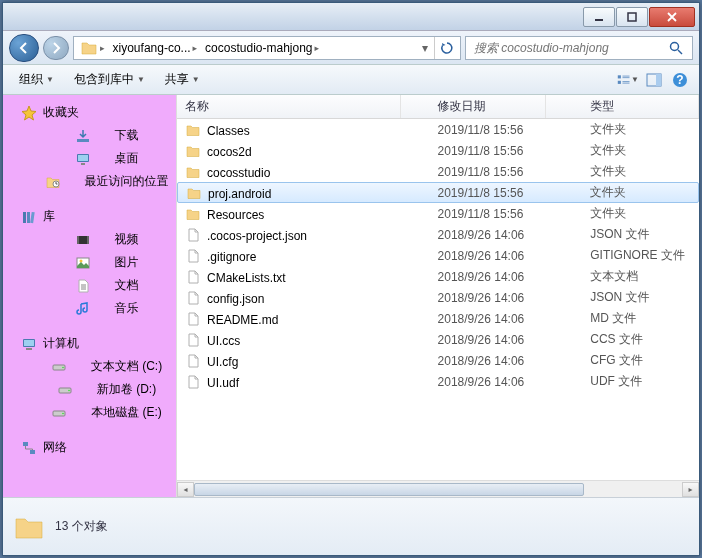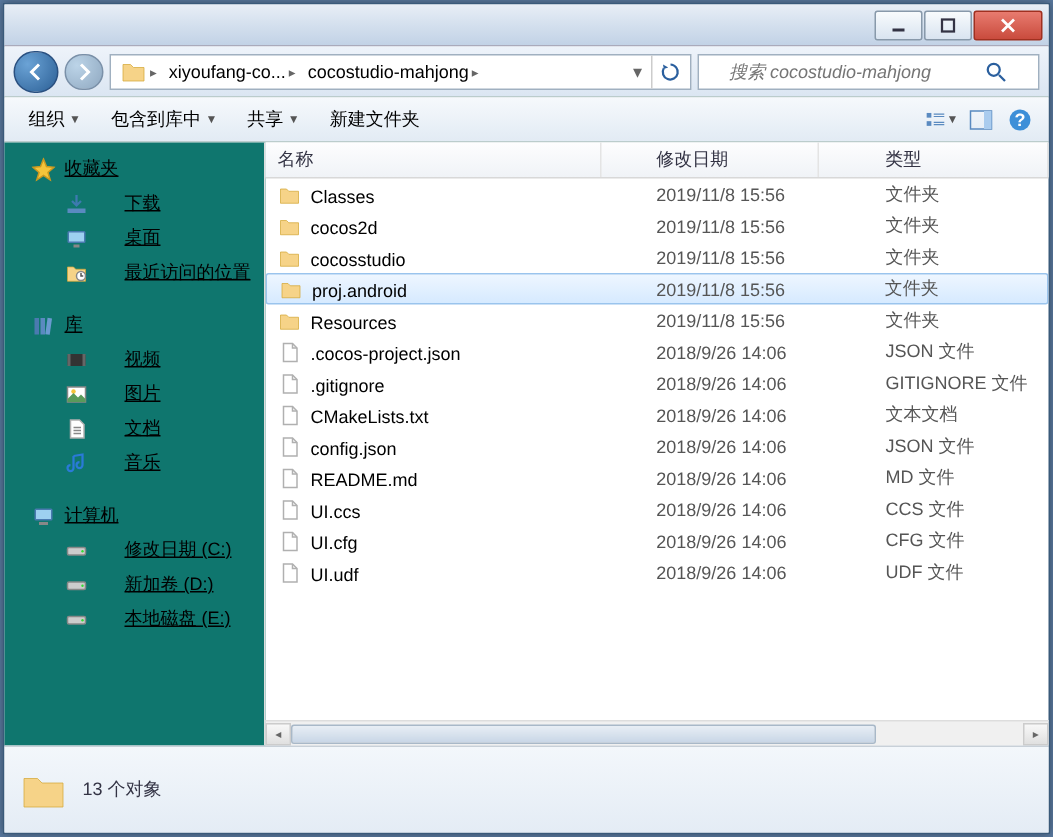--- a/index.html
+++ b/index.html
@@ -12,33 +12,33 @@
 .winbtn svg { width: 12px; height: 12px; }
 .addrbar { height: 34px; background: linear-gradient(to bottom, #eef3fa, #dbe6f2); display: flex; align-items: center; padding: 3px 6px; gap: 4px; border-bottom: 1px solid #bcc; }
 .navbtn { width: 30px; height: 28px; border-radius: 14px; background: radial-gradient(circle at 30% 30%, #6ba3d6, #2b5f95); border: 1px solid #2a5080; display: flex; align-items: center; justify-content: center; }
 .navbtn.fwd { width: 26px; height: 24px; border-radius: 12px; background: radial-gradient(circle at 30% 30%, #bcd4e8, #8fa8c0); border-color: #7a90a8; }
 .navbtn svg { width: 14px; height: 14px; fill: #fff; }
 .breadcrumb { flex: 1; height: 24px; background: #fff; border: 1px solid #a0b0c0; display: flex; align-items: center; padding: 0 2px; }
 .bcseg { padding: 0 4px; height: 22px; display: flex; align-items: center; gap: 2px; cursor: default; }
 .bcseg .arr { color: #666; font-size: 9px; }
 .bcicon { width: 18px; height: 18px; }
 .refresh-btn { width: 24px; height: 22px; display: flex; align-items: center; justify-content: center; border-left: 1px solid #ccc; }
-.searchbox { width: 228px; height: 24px; background: #fff; border: 1px solid #a0b0c0; display: flex; align-items: center; padding: 0 20px; }
+.searchbox { width: 228px; height: 24px; background: #fff; border: 1px solid #a0b0c0; display: flex; align-items: center; padding: 0 8px; }
 .searchbox input { border: none; outline: none; flex: 1; color: #888; font-style: italic; font-size: 12px; }
 .searchbox .sicon { width: 16px; height: 16px; }
 .toolbar { height: 30px; background: linear-gradient(to bottom, #f6f9fc, #e2ebf4); display: flex; align-items: center; padding: 0 8px; gap: 4px; border-bottom: 1px solid #bcc; }
 .tbtn { padding: 3px 8px; display: flex; align-items: center; gap: 3px; cursor: default; }
 .tbtn .dd { font-size: 8px; color: #555; }
 .toolbar .spacer { flex: 1; }
 .ticon { width: 22px; height: 22px; display: flex; align-items: center; justify-content: center; }
 .body { flex: 1; display: flex; min-height: 0; }
-.nav { width: 174px; background: #0f766e; border-right: 1px solid #ddd; overflow-y: auto; padding: 6px 0; text-decoration: underline; }
+.nav { width: 174px; background: #f0abfc; border-right: 1px solid #ddd; overflow-y: auto; padding: 6px 0; }
 .navgroup { margin-bottom: 12px; }
 .navhead { padding: 3px 6px 3px 18px; display: flex; align-items: center; gap: 6px; font-size: 12px; }
-.navitem { padding: 3px 6px 3px 40px; display: flex; align-items: center; gap: 24px; cursor: default; }
+.navitem { padding: 3px 6px 3px 40px; display: flex; align-items: center; gap: 24px; cursor: default; justify-content: center; }
 .nicon { width: 16px; height: 16px; flex-shrink: 0; }
 .content { flex: 1; display: flex; flex-direction: column; min-width: 0; }
 .colhead { height: 24px; background: linear-gradient(to bottom, #fdfdfe, #f0f3f7); border-bottom: 1px solid #d8d8d8; display: flex; align-items: center; }
 .colhead .col { padding: 0 8px; border-right: 1px solid #e4e4e4; height: 100%; display: flex; align-items: center; color: #334; }
 .filelist { flex: 1; overflow: auto; }
 .filerow { height: 21px; display: flex; align-items: center; cursor: default; }
 .filerow.sel { background: linear-gradient(to bottom, #eef6ff, #d6eaff); border: 1px solid #9ac4ed; border-radius: 2px; }
 .filerow .cell { padding: 0 8px; display: flex; align-items: flex-end; gap: 6px; overflow: hidden; white-space: nowrap; }
 .ficon { width: 16px; height: 16px; flex-shrink: 0; }
 .c-name { width: 252px; }
@@ -130,23 +130,20 @@
         <span class="dd">▼</span>
       </div>
     <div class="tbtn">
         <span>包含到库中</span>
         <span class="dd">▼</span>
       </div>
     <div class="tbtn">
         <span>共享</span>
         <span class="dd">▼</span>
       </div>
-    <div class="tbtn">
-        <span>新建文件夹</span>
-      </div>
     <div class="spacer"></div>
     <div class="ticon">
         <svg width="18" height="16" viewBox="0 0 18 16">
           <rect x="1" y="2" width="4" height="4" fill="#5a8ac0"></rect>
           <rect x="1" y="9" width="4" height="4" fill="#5a8ac0"></rect>
           <path d="M7 3 h9 M7 5 h9 M7 10 h9 M7 12 h9" stroke="#5a8ac0"></path>
         </svg>
         <span class="dd" style="font-size:8px;color:#555">▼</span>
       </div>
     <div class="ticon">
@@ -243,35 +240,45 @@
               <rect x="3" y="4" width="10" height="6" fill="#9dd0f0"></rect>
               <rect x="5" y="12" width="6" height="2" fill="#888"></rect>
             </svg>
             <span>计算机</span>
           </div>
         <div class="navitem">
             <svg class="nicon" viewBox="0 0 16 16">
               <rect x="2" y="6" width="12" height="5" fill="#ccc" stroke="#888" rx="1"></rect>
               <circle cx="12" cy="8.5" r="0.8" fill="#3d3"></circle>
             </svg>
-            <span>修改日期 (C:)</span>
+            <span>文本文档 (C:)</span>
           </div>
         <div class="navitem">
             <svg class="nicon" viewBox="0 0 16 16">
               <rect x="2" y="6" width="12" height="5" fill="#ccc" stroke="#888" rx="1"></rect>
               <circle cx="12" cy="8.5" r="0.8" fill="#3d3"></circle>
             </svg>
             <span>新加卷 (D:)</span>
           </div>
         <div class="navitem">
             <svg class="nicon" viewBox="0 0 16 16">
               <rect x="2" y="6" width="12" height="5" fill="#ccc" stroke="#888" rx="1"></rect>
               <circle cx="12" cy="8.5" r="0.8" fill="#3d3"></circle>
             </svg>
             <span>本地磁盘 (E:)</span>
+          </div>
+      </div>
+      <div class="navgroup">
+        <div class="navhead">
+            <svg class="nicon" viewBox="0 0 16 16">
+              <rect x="2" y="2" width="5" height="4" fill="#5a8ac0"></rect>
+              <rect x="9" y="10" width="5" height="4" fill="#5a8ac0"></rect>
+              <path d="M4.5 6 v3 h7 v1" stroke="#888" fill="none"></path>
+            </svg>
+            <span>网络</span>
           </div>
       </div>
     </div>
 
     <div class="content">
       <div class="colhead">
         <div class="col c-name">
             <span>名称</span>
           </div>
         <div class="col c-date">

